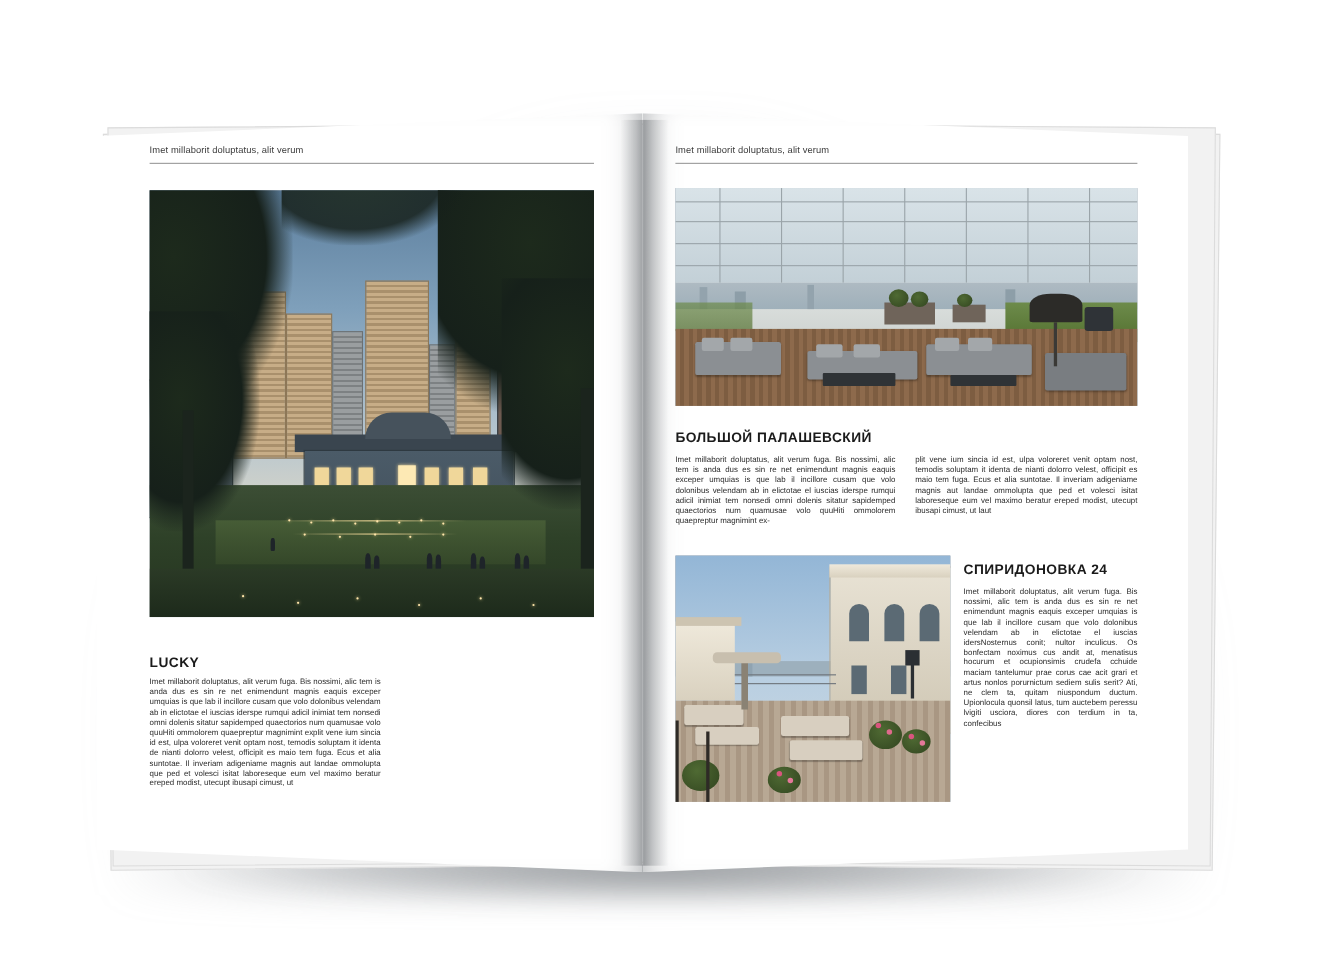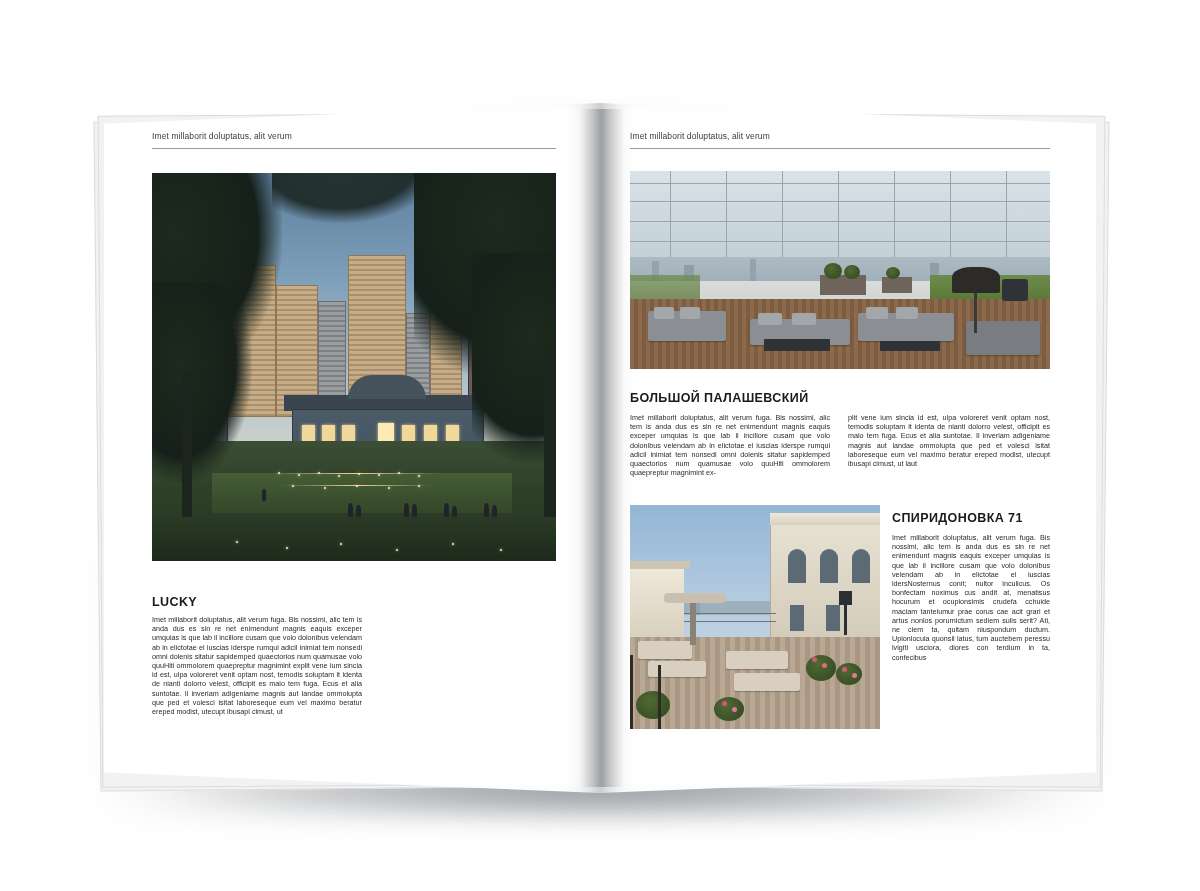--- a/index.html
+++ b/index.html
@@ -44,21 +44,21 @@
   
   .stack {
     position: absolute;
     background: #f2f2f2;
     border: 1px solid #dcdcdc;
   }
 
   
   .spread {
     position: absolute;
-    left: 104px;
+    left: 88px;
     top: 103px;
     width: 992px;
     height: 690px;
   }
 
   .page {
     position: absolute;
     top: 0;
     width: 496px;
     height: 690px;
@@ -435,21 +435,21 @@
           <div class="flower" style="left:222px; top:168px; width:5px; height:5px; background:#e4789a;"></div>
           <div class="shrub" style="left:6px; top:186px; width:34px; height:28px;"></div>
           <div class="shrub" style="left:84px; top:192px; width:30px; height:24px;"></div>
           <div class="flower" style="left:92px; top:196px; width:5px; height:5px; background:#d8557e;"></div>
           <div class="flower" style="left:102px; top:202px; width:5px; height:5px; background:#e4789a;"></div>
 
           <div style="position:absolute; left:0; top:150px; width:3px; height:74px; background:#2e2a26;"></div>
           <div style="position:absolute; left:28px; top:160px; width:3px; height:64px; background:#2e2a26;"></div>
         </div>
 
-        <div class="h2" style="left:292px; top:408px;">СПИРИДОНОВКА 71</div>
+        <div class="h2" style="left:292px; top:408px;">СПИРИДОНОВКА 24</div>
 
         <div class="body-col" style="left:292px; top:430px; width:158px;">Imet millaborit doluptatus, alit verum fuga. Bis nossimi, alic tem is anda dus es sin re net enimendunt magnis eaquis exceper umquias is que lab il incillore cusam que volo dolonibus velendam ab in elictotae el iuscias idersNosternus conit; nultor inculicus. Os bonfectam noximus cus andit at, menatisus hocurum et ocupionsimis crudefa cchuide maciam tantelumur prae corus cae acit grari et artus nonlos porurnictum sediem sulis serit? Ati, ne clem ta, quitam niuspondum ductum. Upionlocula quonsil latus, tum auctebem peressu lvigiti usciora, diores con terdium in ta, confecibus</div>
       </div>
     </div>
 
     <div class="gutter"></div>
   </div>
 </div>
 
 </body></html>

